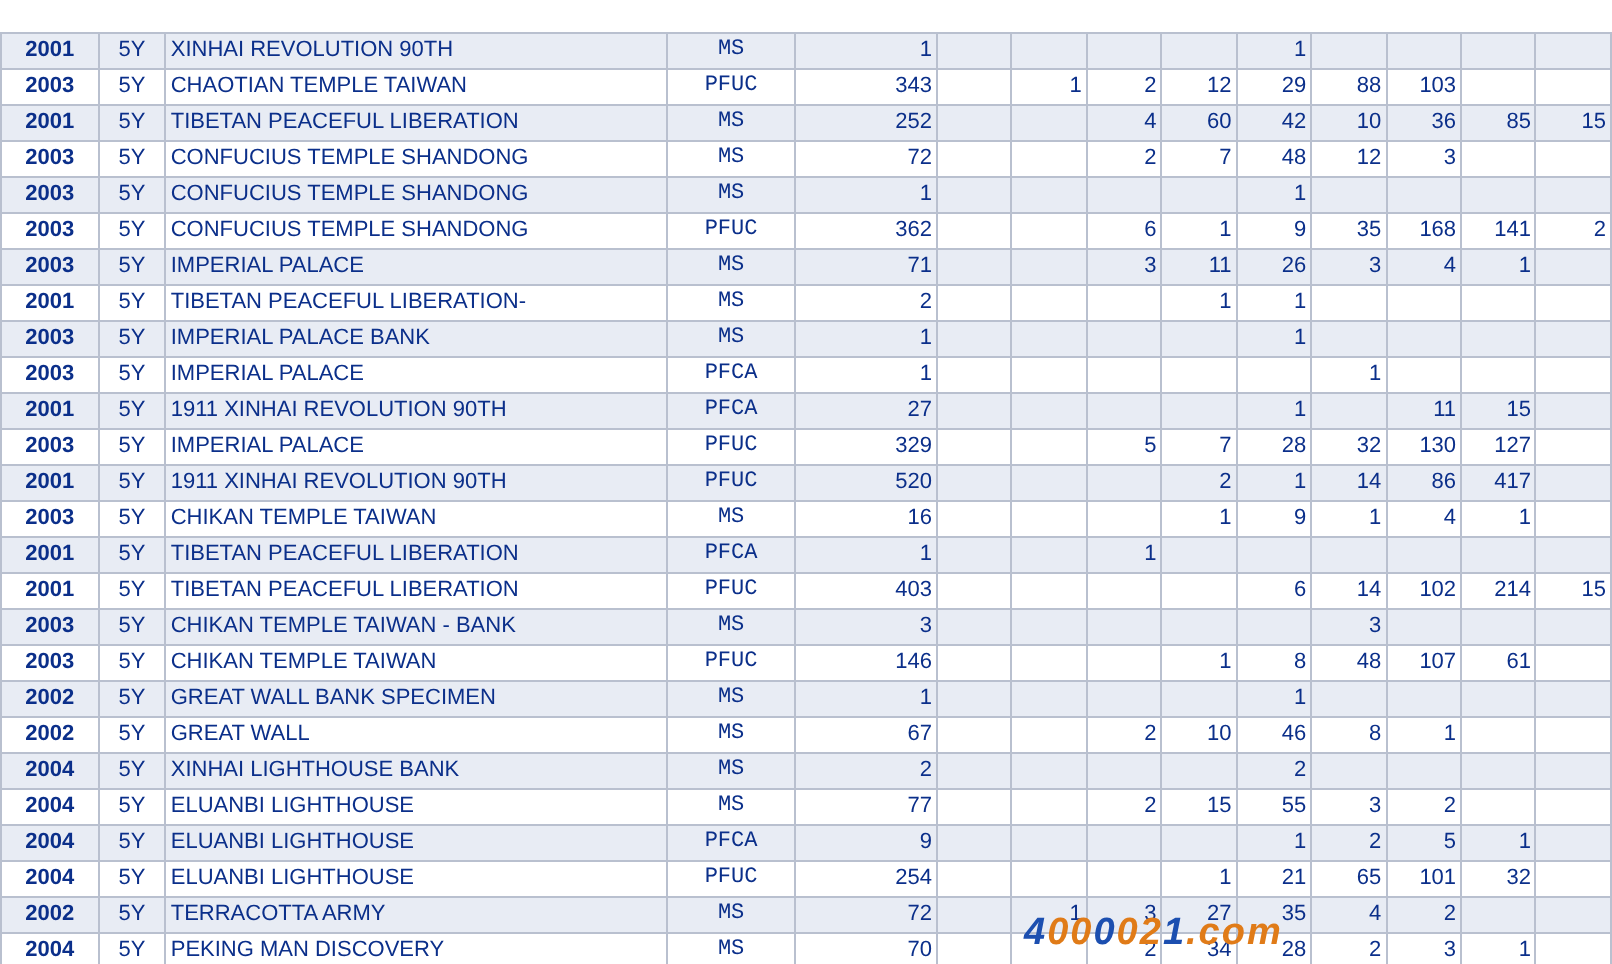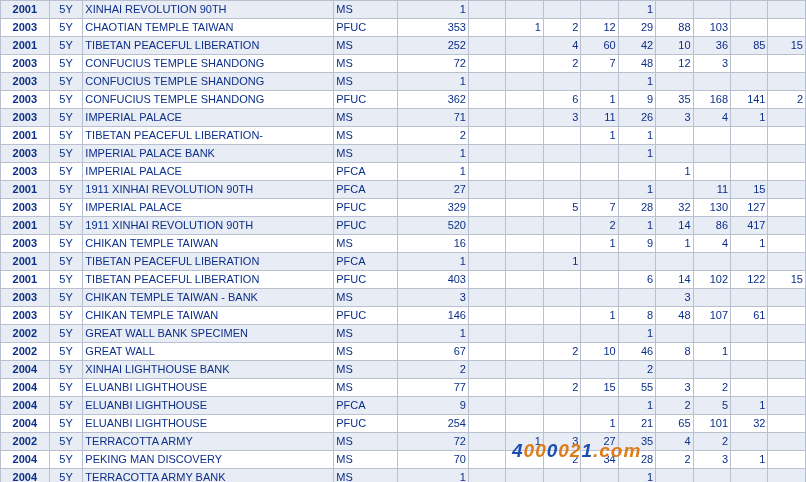--- a/index.html
+++ b/index.html
@@ -39,22 +39,23 @@
     text-align: center;
     color: #0b2f8a;
   }
   .c-name {
     width: 196px;
     text-align: left;
     color: #0b2f8a;
   }
   .c-grade {
     width: 46px;
-    text-align: left;
-    color: #0b2f8a;
+    text-align: center;
+    color: #0b2f8a;
+    font-family: Liberation Mono, monospace;
   }
   .c-total {
     width: 52px;
     text-align: right;
     padding-right: 4px;
     color: #0b2f8a;
   }
   .c-num {
     width: 25px;
     text-align: right;
@@ -80,20 +81,21 @@
     pointer-events: none;
     white-space: nowrap;
   }
   .watermark .blue {
     color: #1c4fb0;
   }
   .wrap {
     position: relative;
     width: 806px;
     height: 402px;
+    margin-top: 16px;
   }
 </style>
 </head>
 <body>
 
 <div class="wrap">
   <table id="grid">
     <tbody>
         <tr class="alt">
           <td class="c-year">2001</td>
@@ -109,21 +111,21 @@
           <td class="c-num"></td>
           <td class="c-num"></td>
           <td class="c-num"></td>
           <td class="c-num"></td>
         </tr>
         <tr class="plain">
           <td class="c-year">2003</td>
           <td class="c-dur">5Y</td>
           <td class="c-name">CHAOTIAN TEMPLE TAIWAN</td>
           <td class="c-grade">PFUC</td>
-          <td class="c-total">353</td>
+          <td class="c-total">343</td>
           <td class="c-num"></td>
           <td class="c-num">1</td>
           <td class="c-num">2</td>
           <td class="c-num">12</td>
           <td class="c-num">29</td>
           <td class="c-num">88</td>
           <td class="c-num">103</td>
           <td class="c-num"></td>
           <td class="c-num"></td>
         </tr>
@@ -341,21 +343,21 @@
           <td class="c-name">TIBETAN PEACEFUL LIBERATION</td>
           <td class="c-grade">PFUC</td>
           <td class="c-total">403</td>
           <td class="c-num"></td>
           <td class="c-num"></td>
           <td class="c-num"></td>
           <td class="c-num"></td>
           <td class="c-num">6</td>
           <td class="c-num">14</td>
           <td class="c-num">102</td>
-          <td class="c-num">122</td>
+          <td class="c-num">214</td>
           <td class="c-num">15</td>
         </tr>
         <tr class="alt">
           <td class="c-year">2003</td>
           <td class="c-dur">5Y</td>
           <td class="c-name">CHIKAN TEMPLE TAIWAN - BANK</td>
           <td class="c-grade">MS</td>
           <td class="c-total">3</td>
           <td class="c-num"></td>
           <td class="c-num"></td>

